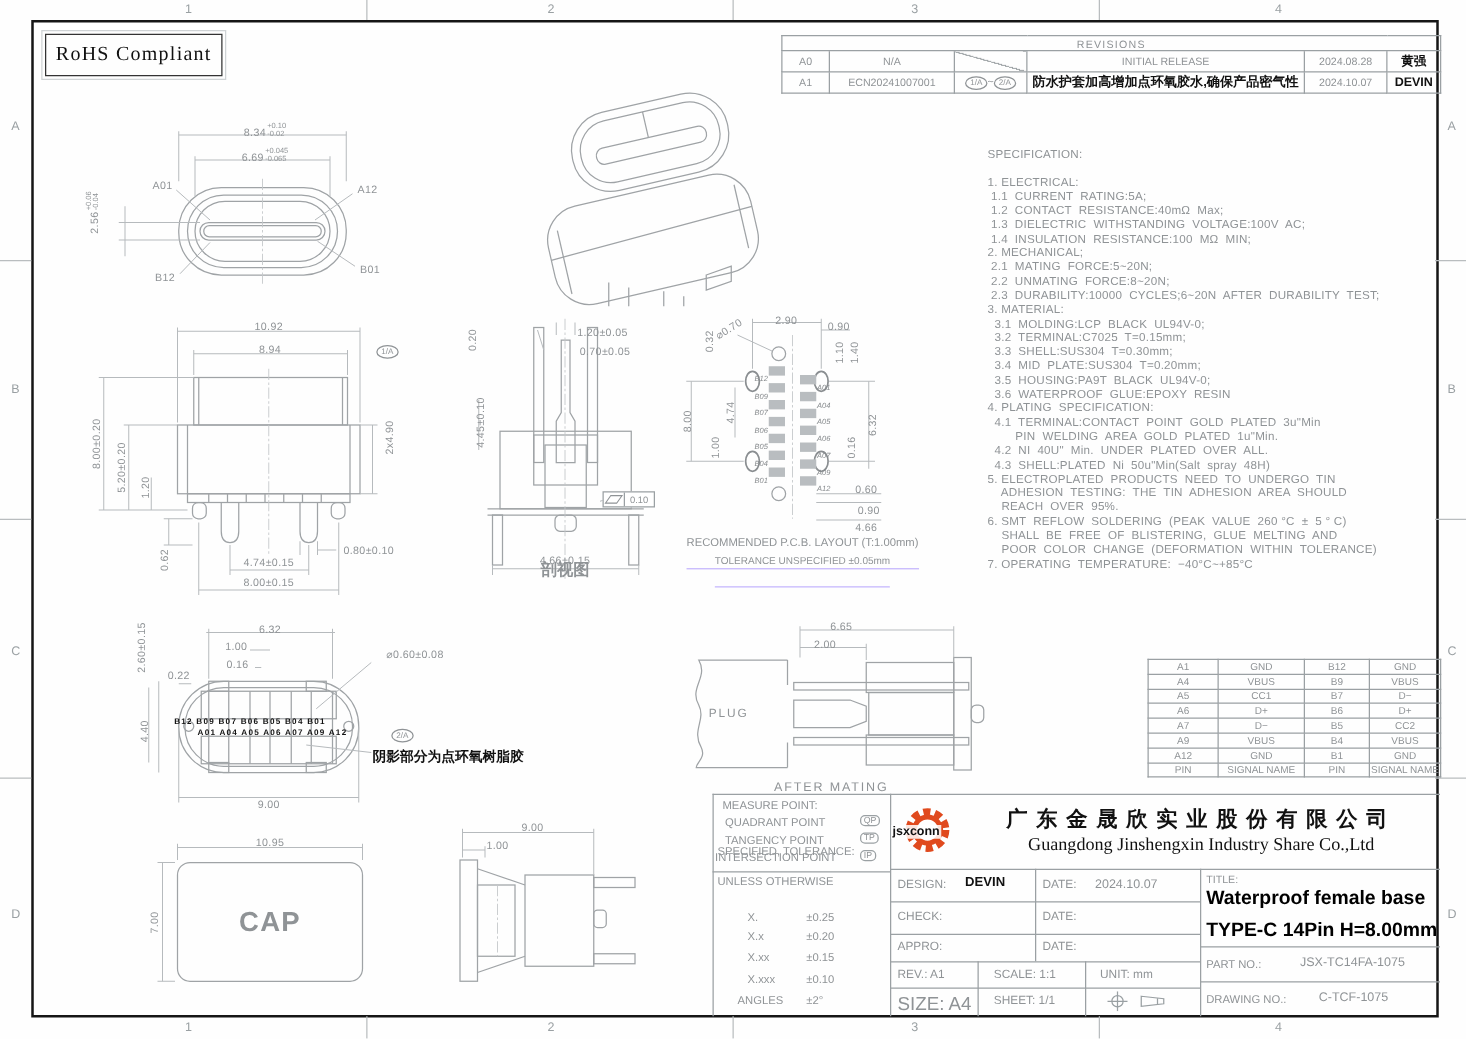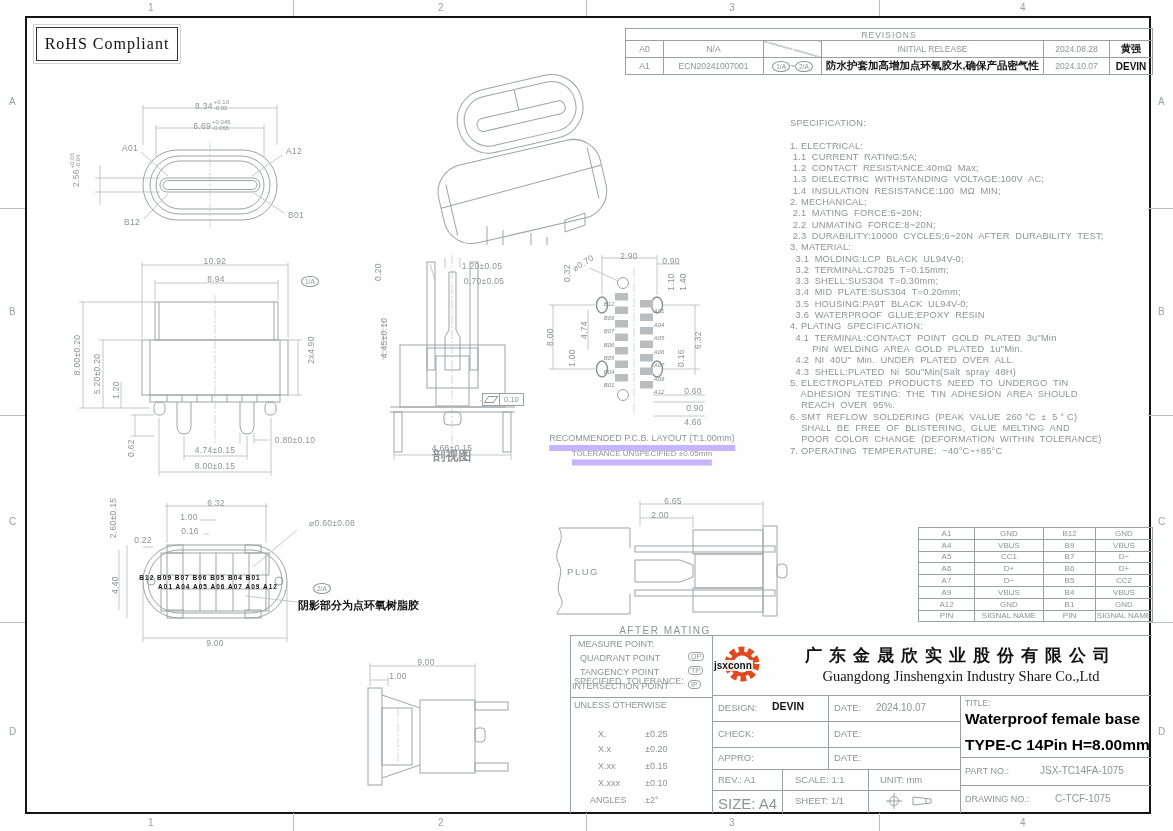--- a/index.html
+++ b/index.html
@@ -39,21 +39,21 @@
   .pad{fill:#b9bdc0;stroke:none}
   .dim{position:absolute;transform:translate(-50%,-50%);display:inline-flex;align-items:center;gap:1px;
        font-size:8.5px;color:#8f9396;white-space:nowrap;letter-spacing:.3px}
   .dim.v{transform:translate(-50%,-50%) rotate(-90deg)}
   .dim.diag{transform:translate(-50%,-50%) rotate(-32deg)}
   .tols{display:inline-flex;flex-direction:column;line-height:5.5px}
   .tols i{font-style:normal;font-size:6px;letter-spacing:0}
   .pinlbl{position:absolute;transform:translate(-50%,-50%);font-size:6px;font-style:italic;color:#85898c;white-space:nowrap}
   .cnbold{position:absolute;font-weight:bold;color:#111;white-space:nowrap}
   .capt{position:absolute;transform:translate(-50%,-50%);white-space:nowrap;color:#8f9396}
-  .underl{border-bottom:6px solid #c4b5fd;padding-bottom:2px}
+  .underl{border-bottom:1px solid #c4b5fd;padding-bottom:16px}
   
   .tb-label{position:absolute;font-size:9px;color:#8f9396;white-space:nowrap}
   .tb-val{position:absolute;font-size:10px;color:#8f9396;white-space:nowrap}
   .badge{display:inline-block;border:1px solid #9aa0a3;border-radius:4px;font-size:7px;padding:0 2px;color:#8f9396}
   .logo-wrap{position:absolute;left:712px;top:638px;width:56px;height:54px}
   .logo-txt{position:absolute;left:1px;top:22px;font-size:10px;font-weight:bold;color:#111;background:rgba(255,255,255,.85);padding:0 1px}
   .company-cn{position:absolute;left:775px;top:644px;width:372px;text-align:center;font-family:"Liberation Serif",serif;
               font-size:17px;font-weight:bold;color:#111;letter-spacing:7px;white-space:nowrap}
   .company-en{position:absolute;left:775px;top:668px;width:372px;text-align:center;font-family:"Liberation Serif",serif;
               font-size:14.5px;color:#111;white-space:nowrap}
@@ -484,20 +484,34 @@
         <line class="dl" x1="218" y1="36" x2="218" y2="11"></line>
       <line class="dl" x1="95" y1="28" x2="148" y2="28"></line>
         <line class="dl" x1="148" y1="38" x2="148" y2="25"></line>
     </svg>
     <span class="dim" style="left:128px;top:11px">6.65</span>
     <span class="dim" style="left:115px;top:25px">2.00</span>
     <span class="capt" style="left:38px;top:81px;font-size:9.5px;letter-spacing:1.5px">PLUG</span>
     <span class="capt" style="left:120px;top:140px;font-size:10px;letter-spacing:1.5px">AFTER  MATING</span>
   </div>
 
+  <div class="view" style="left:110px;top:650px;width:230px;height:160px">
+    <svg width="230" height="160">
+      <rect class="s" x="32" y="40" width="148" height="95" rx="10"></rect>
+      <line class="dl" x1="32" y1="28" x2="180" y2="28"></line>
+      <line class="dl" x1="32" y1="38" x2="32" y2="25"></line>
+        <line class="dl" x1="180" y1="38" x2="180" y2="25"></line>
+      <line class="dl" x1="20" y1="40" x2="20" y2="135"></line>
+      <line class="dl" x1="30" y1="40" x2="16" y2="40"></line>
+        <line class="dl" x1="30" y1="135" x2="16" y2="135"></line>
+    </svg>
+    <span class="dim" style="left:106px;top:24px">10.95</span>
+    <span class="dim v" style="left:13px;top:88px">7.00</span>
+    <span class="capt cnbold" style="left:106px;top:88px;font-size:22px;letter-spacing:1px">CAP</span>
+  </div>
 
   <div class="view" style="left:360px;top:640px;width:155px;height:170px">
     <svg width="155" height="170">
       <rect class="s" x="8" y="48" width="14" height="97"></rect>
       <line class="s" x1="22" y1="55" x2="60" y2="68"></line>
         <line class="s" x1="22" y1="138" x2="60" y2="125"></line>
       <rect class="s" x="22" y="68" width="30" height="57"></rect>
       <line class="cl" x1="38" y1="68" x2="38" y2="125"></line>
       <rect class="s" x="60" y="60" width="55" height="73"></rect>
       <rect class="s" x="115" y="62" width="33" height="8"></rect>

